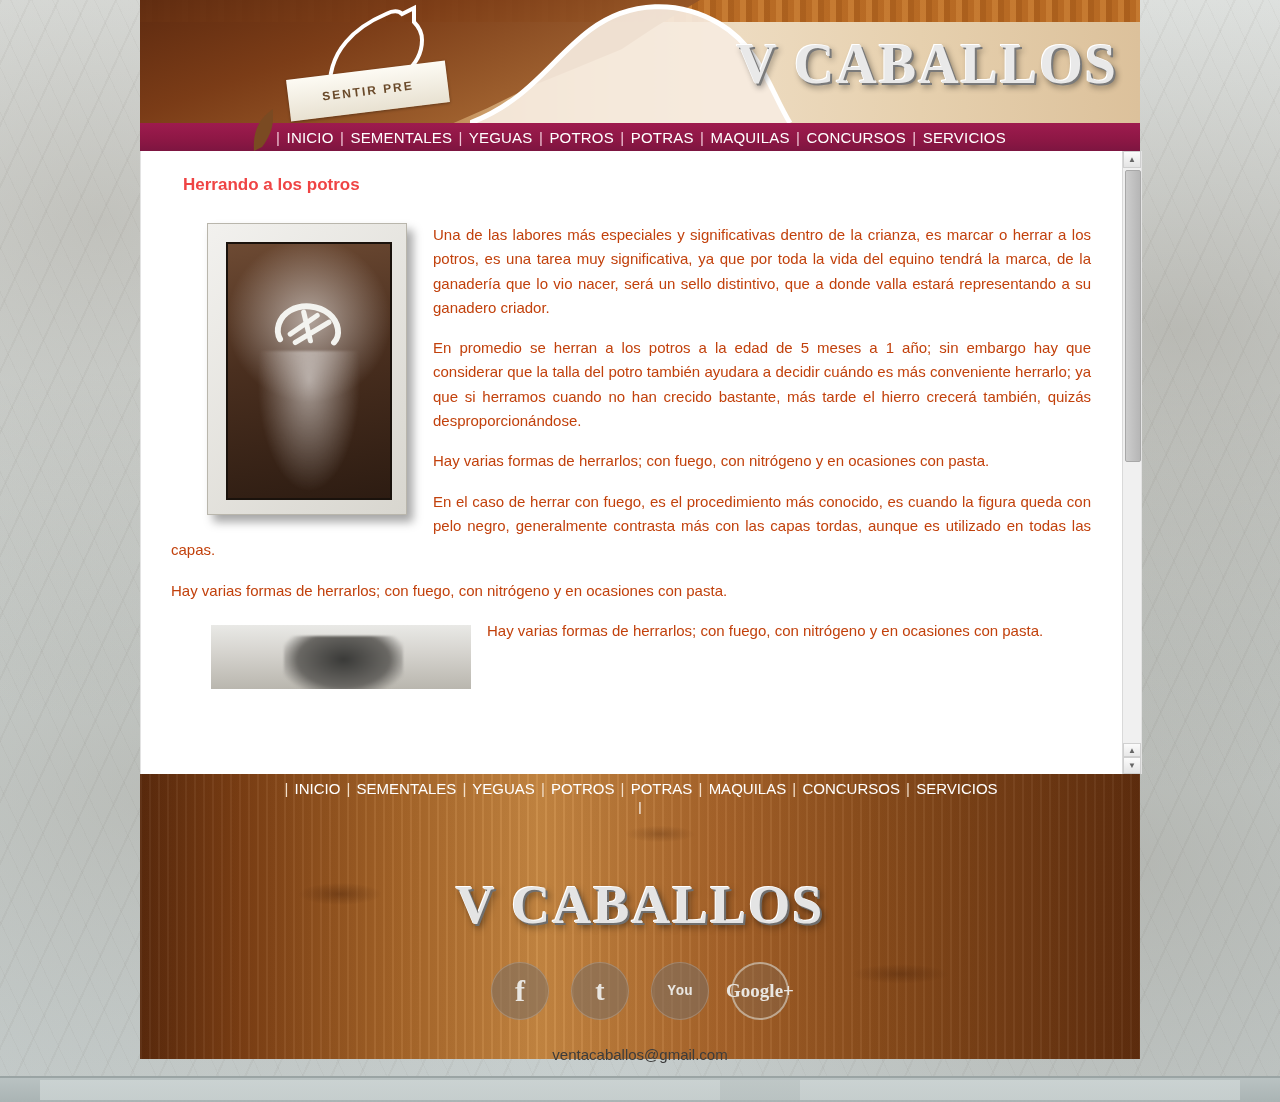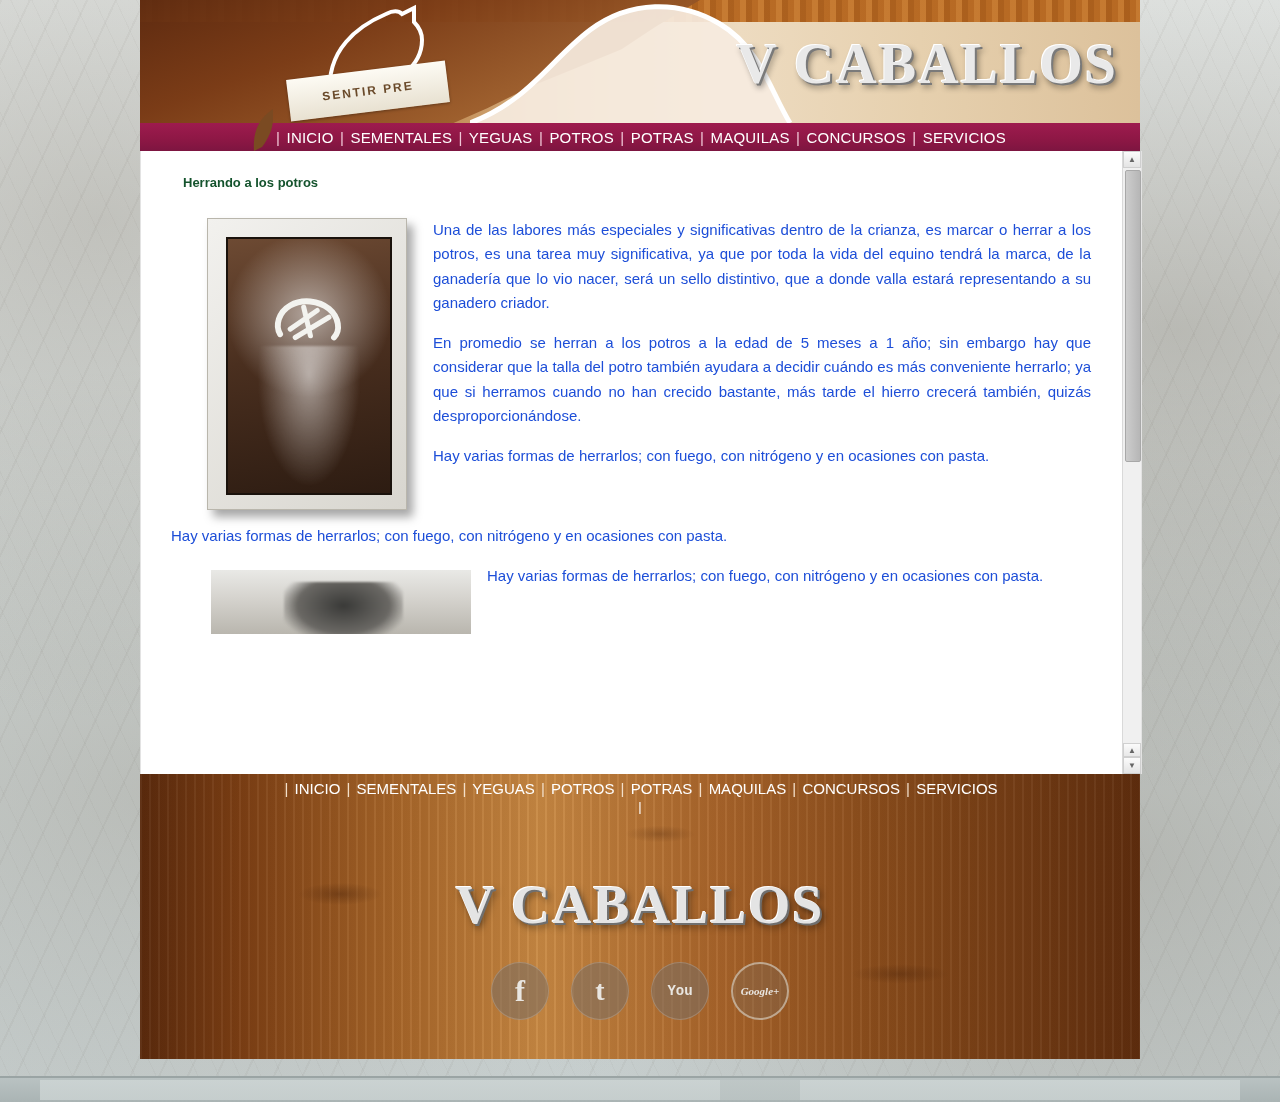--- a/index.html
+++ b/index.html
@@ -106,21 +106,21 @@
   .content-wrap{
     position:relative;width:1000px;height:623px;background:#ffffff;overflow:hidden;
     border-left:1px solid #e3e3e3;border-right:1px solid #e3e3e3;
   }
   .content{
     position:absolute;left:0;top:0;right:18px;bottom:0;
     padding:24px 30px 0 30px;box-sizing:border-box;
     overflow:hidden;
   }
   h1.title{
-    margin:0 0 28px 12px;font-size:13px;color:#14532d;font-weight:bold;
+    margin:0 0 28px 12px;font-size:17px;color:#ef4444;font-weight:bold;
   }
   .photo-frame{
     float:left;margin:0 26px 14px 36px;
     width:200px;height:292px;
     background:linear-gradient(135deg,#f2f1ee,#d8d6cf);
     border:1px solid #b9b6ac;
     box-shadow:6px 7px 9px rgba(0,0,0,.35);
     padding:18px;box-sizing:border-box;
   }
   .photo-inner{
@@ -133,21 +133,21 @@
   }
   .photo-inner .iron{
     position:absolute;left:26%;top:16%;width:52%;height:32%;
   }
   .photo-inner .smoke{
     position:absolute;left:18%;top:42%;width:64%;height:56%;
     background:radial-gradient(ellipse at 50% 20%, rgba(255,255,255,.55), rgba(255,255,255,0) 70%);
     filter:blur(1px);
   }
   p.body{
-    margin:0 2px 16px 0;font-size:15px;line-height:1.62;color:#1d4ed8;
+    margin:0 2px 16px 0;font-size:15px;line-height:1.62;color:#c2410c;
     text-align:justify;
   }
   .clear{clear:both;}
   .photo2{
     float:left;margin:6px 16px 0 40px;width:260px;height:64px;
     background:linear-gradient(180deg,#e9e9e6 0%,#d7d5d0 40%,#b9b6ae 100%);
     position:relative;overflow:hidden;
   }
   .photo2 .blob{
     position:absolute;left:28%;top:18%;width:46%;height:92%;
@@ -212,21 +212,21 @@
   .social{
     position:absolute;left:0;right:0;top:188px;display:flex;justify-content:center;gap:22px;z-index:2;
   }
   .social .circ{
     width:58px;height:58px;border-radius:50%;
     background:rgba(120,110,100,.55);
     display:flex;align-items:center;justify-content:center;
     color:#e9e6e1;font-family:"Liberation Serif",serif;font-weight:bold;
     box-shadow:inset 0 0 0 1px rgba(255,255,255,.18);
   }
-  .social .circ.google{background:rgba(120,110,100,.30);box-shadow:inset 0 0 0 2px rgba(230,225,215,.55);font-size:11px;font-style:italic;}
+  .social .circ.google{background:rgba(120,110,100,.30);box-shadow:inset 0 0 0 2px rgba(230,225,215,.55);font-size:19px;}
   .mailbar{
     position:absolute;left:0;top:1046px;width:1000px;height:30px;
     text-align:center;color:#3c3c3c;font-size:15px;
     background:transparent;
   }
 </style>
 </head>
 <body>
 
 <div class="bg-texture"></div>
@@ -285,20 +285,21 @@
             <path d="M12,46 C6,36 10,20 24,12 C38,4 58,6 70,16 C82,26 84,42 76,50" fill="none" stroke="#f3f3ef" stroke-width="7" stroke-linecap="round"></path>
             <path d="M24,40 L56,18 M30,50 L70,26 M40,14 L48,48" fill="none" stroke="#f3f3ef" stroke-width="6" stroke-linecap="round"></path>
           </svg>
           <div class="smoke"></div>
         </div>
       </div>
 
       <p class="body">Una de las labores más especiales y significativas dentro de la crianza, es marcar o herrar a los potros, es una tarea muy significativa, ya que por toda la vida del equino tendrá la marca, de la ganadería que lo vio nacer, será un sello distintivo, que a donde valla estará representando a su ganadero criador.</p>
       <p class="body">En promedio se herran a los potros a la edad de 5 meses a 1 año; sin embargo hay que considerar que la talla del potro también ayudara a decidir cuándo es más conveniente herrarlo; ya que si herramos cuando no han crecido bastante, más tarde el hierro crecerá también, quizás desproporcionándose.</p>
       <p class="body">Hay varias formas de herrarlos; con fuego, con nitrógeno y en ocasiones con pasta.</p>
+      <p class="body">En el caso de herrar con fuego, es el procedimiento más conocido, es cuando la figura queda con pelo negro, generalmente contrasta más con las capas tordas, aunque es utilizado en todas las capas.</p>
       <div class="clear"></div>
       <p class="body">Hay varias formas de herrarlos; con fuego, con nitrógeno y en ocasiones con pasta.</p>
 
       <div class="photo2">
         <div class="blob"></div>
       </div>
       <p class="body">Hay varias formas de herrarlos; con fuego, con nitrógeno y en ocasiones con pasta.</p>
 
     </div>
 
@@ -345,14 +346,15 @@
       </div>
       <div class="circ" style="font-size:14px;font-family:Liberation Mono, monospace;">
         <span>You</span>
       </div>
       <div class="circ google">
         <span>Google+</span>
       </div>
     </div>
   </div>
 
+  <div class="mailbar">ventacaballos@gmail.com</div>
 
 </div>
 
 </body></html>

